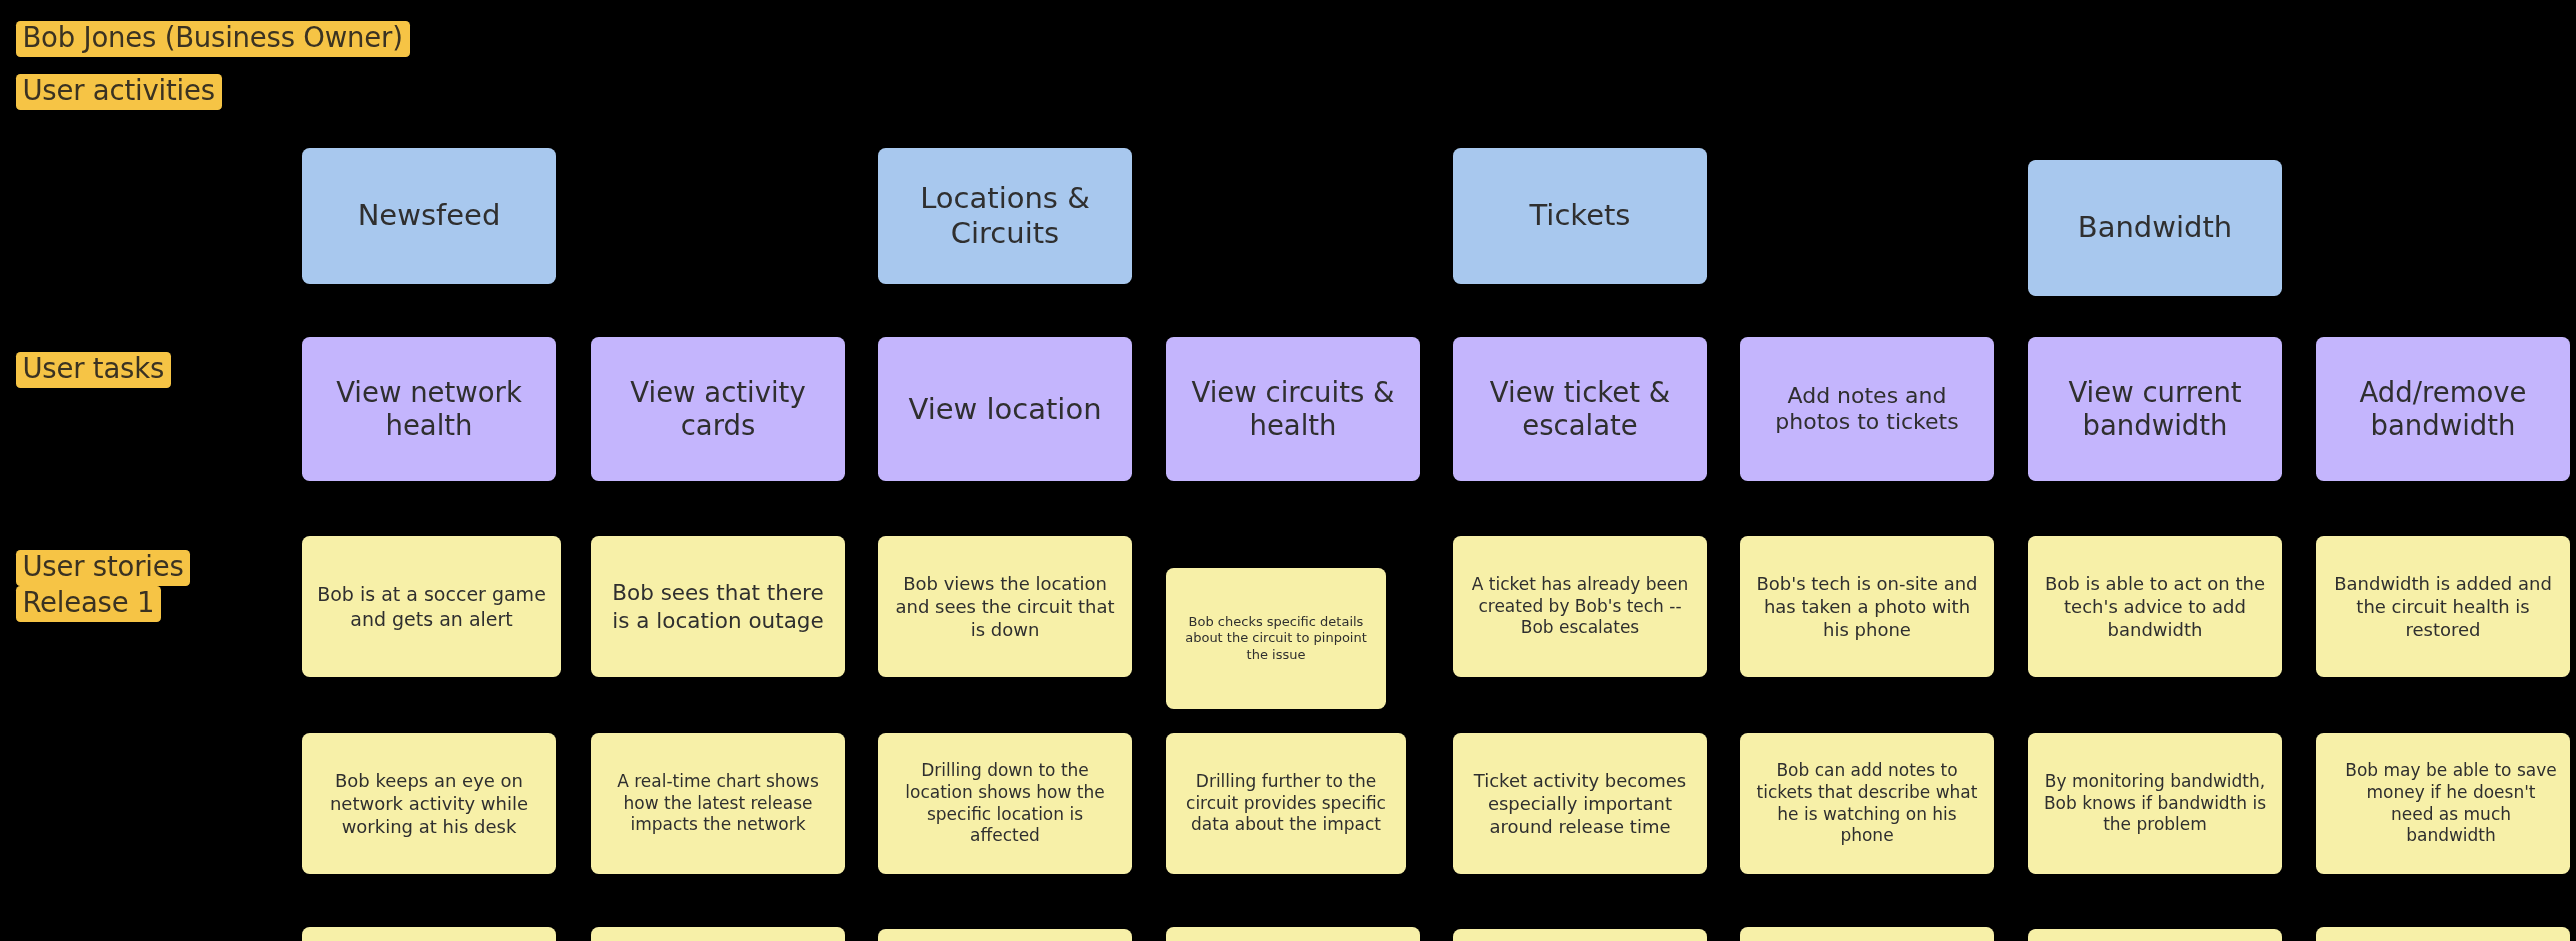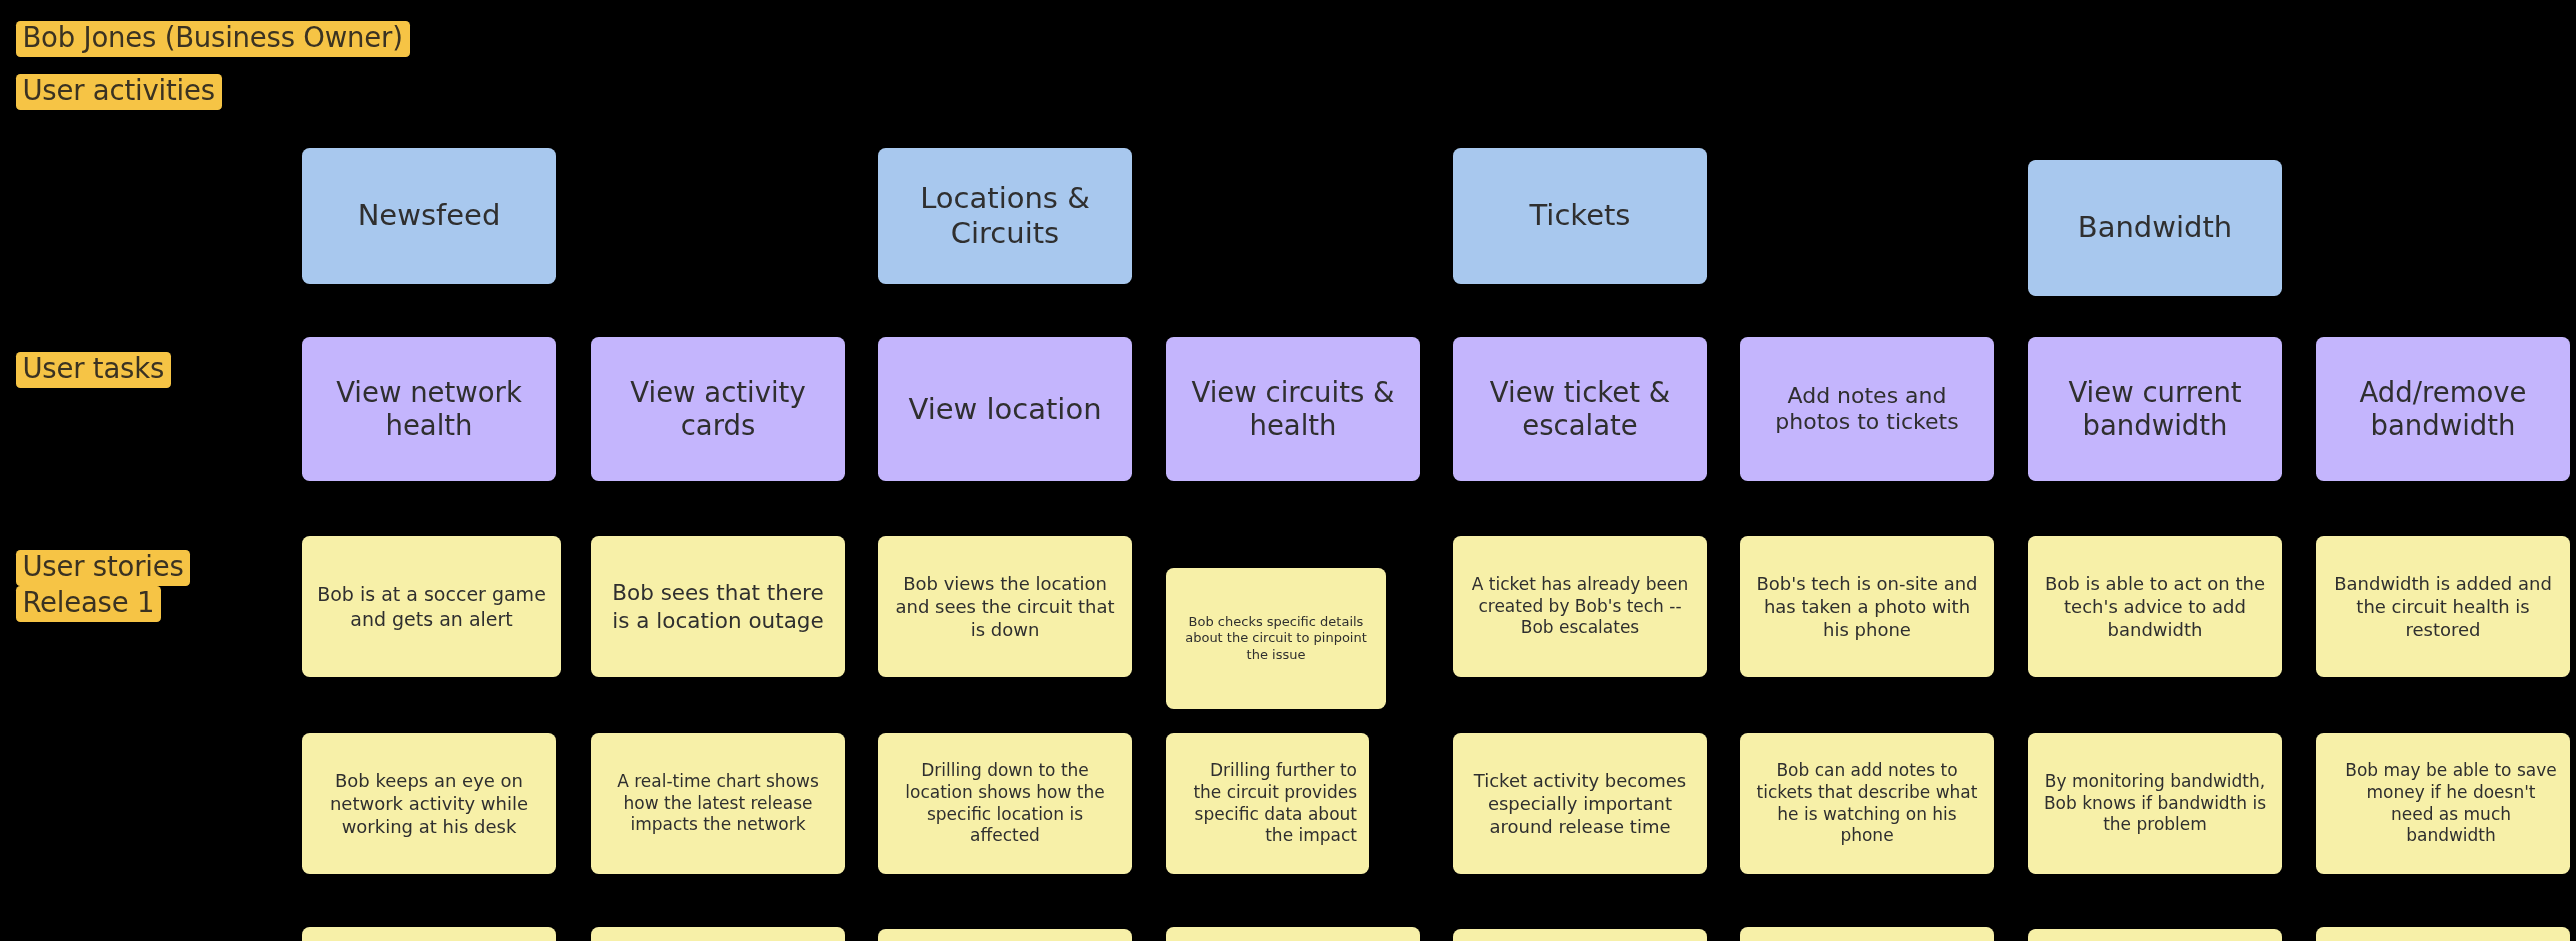--- a/index.html
+++ b/index.html
@@ -162,21 +162,21 @@
 
   <div class="card card-story" style="left:302px; top:733px; width:254px; height:141px; font-size:18px;">
     <span class="card-inner">Bob keeps an eye on network activity while working at his desk</span>
   </div>
   <div class="card card-story" style="left:591px; top:733px; width:254px; height:141px; font-size:17px;">
     <span class="card-inner">A real-time chart shows how the latest release impacts the network</span>
   </div>
   <div class="card card-story" style="left:878px; top:733px; width:254px; height:141px; font-size:17px;">
     <span class="card-inner">Drilling down to the location shows how the specific location is affected</span>
   </div>
-  <div class="card card-story" style="left:1166px; top:733px; width:203px; height:141px; font-size:17px;text-align:right;">
+  <div class="card card-story" style="left:1166px; top:733px; width:240px; height:141px; font-size:17px;">
     <span class="card-inner">Drilling further to the circuit provides specific data about the impact</span>
   </div>
   <div class="card card-story" style="left:1453px; top:733px; width:254px; height:141px; font-size:18px;">
     <span class="card-inner">Ticket activity becomes especially important around release time</span>
   </div>
   <div class="card card-story" style="left:1740px; top:733px; width:254px; height:141px; font-size:17px;">
     <span class="card-inner">Bob can add notes to tickets that describe what he is watching on his phone</span>
   </div>
   <div class="card card-story" style="left:2028px; top:733px; width:254px; height:141px; font-size:17px;">
     <span class="card-inner">By monitoring bandwidth, Bob knows if bandwidth is the problem</span>

